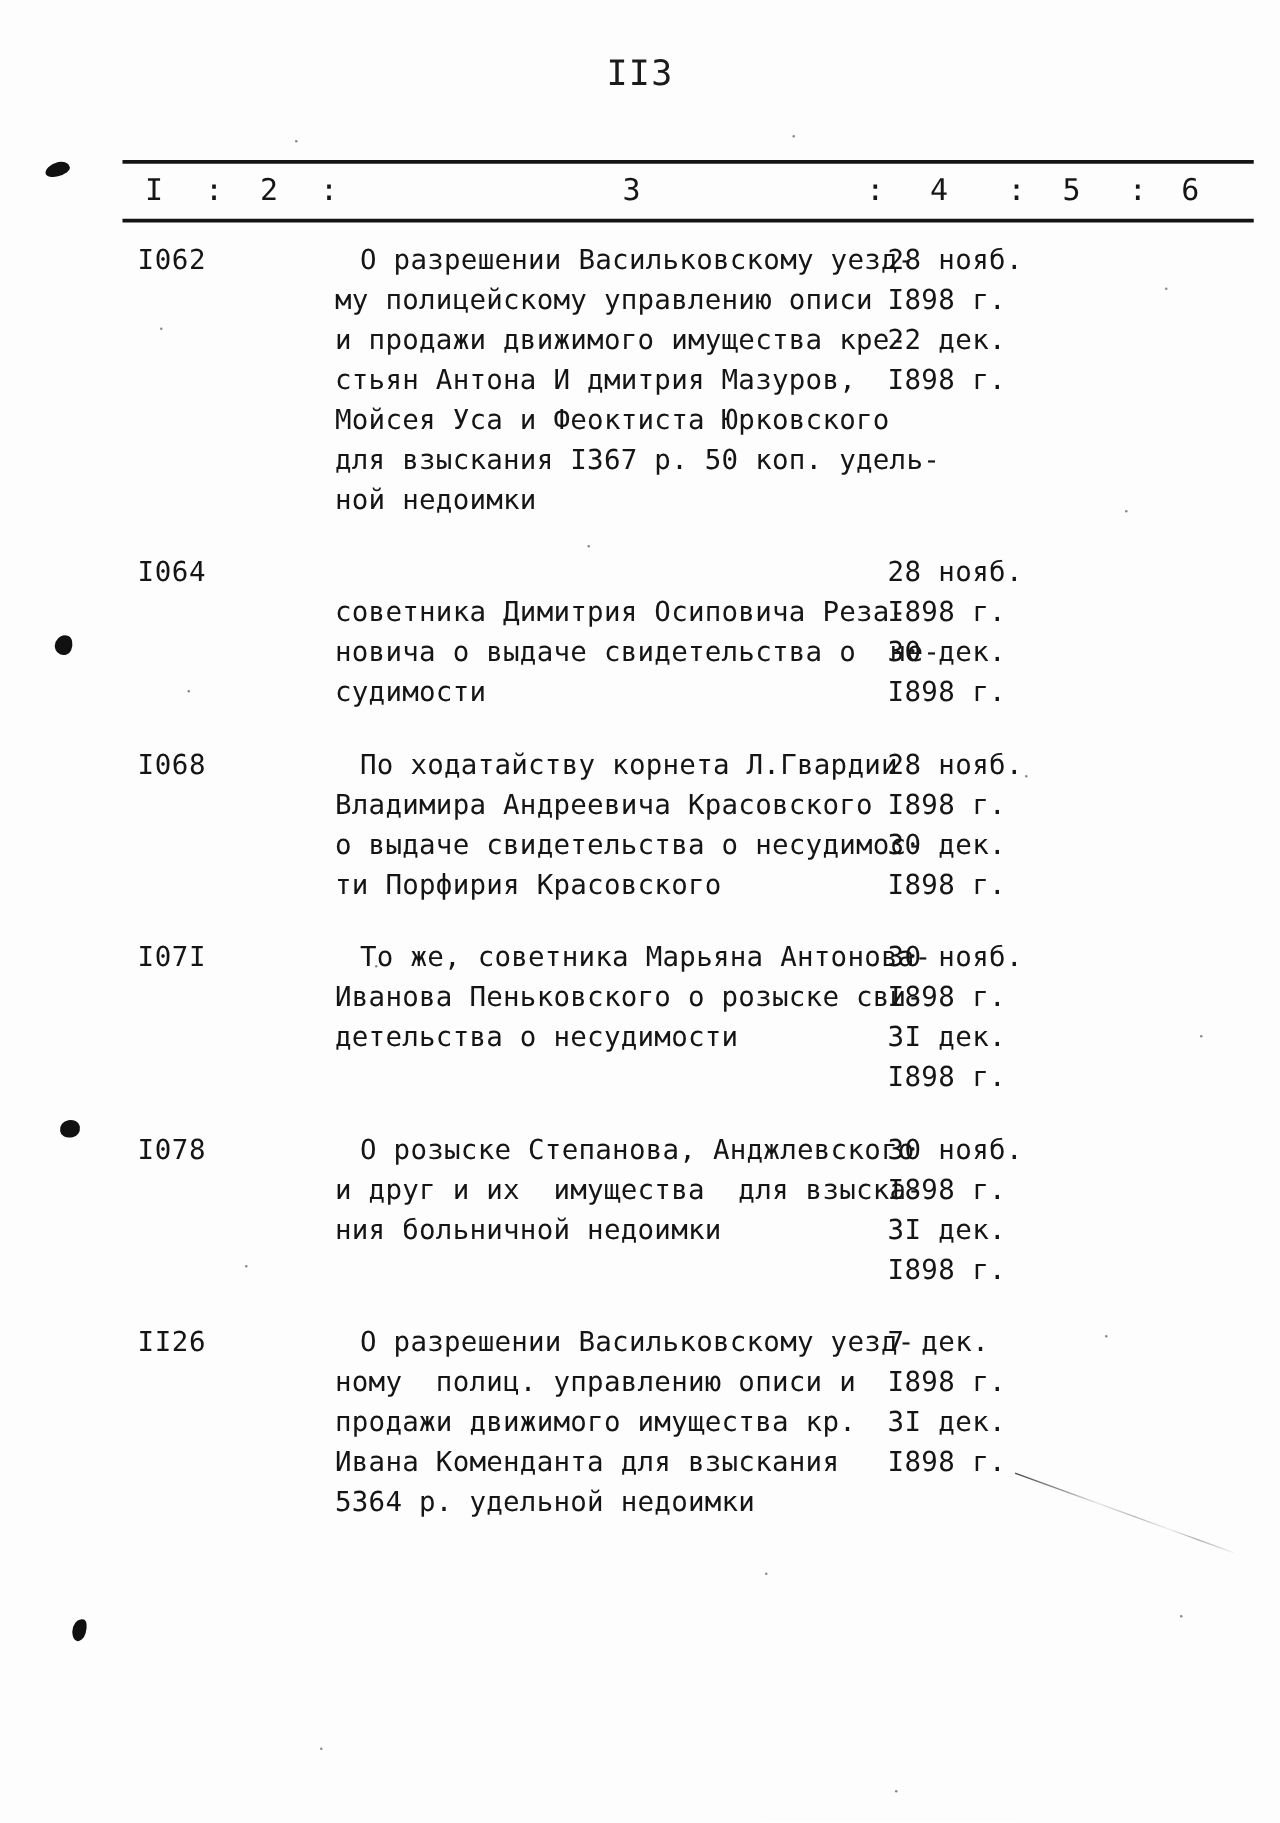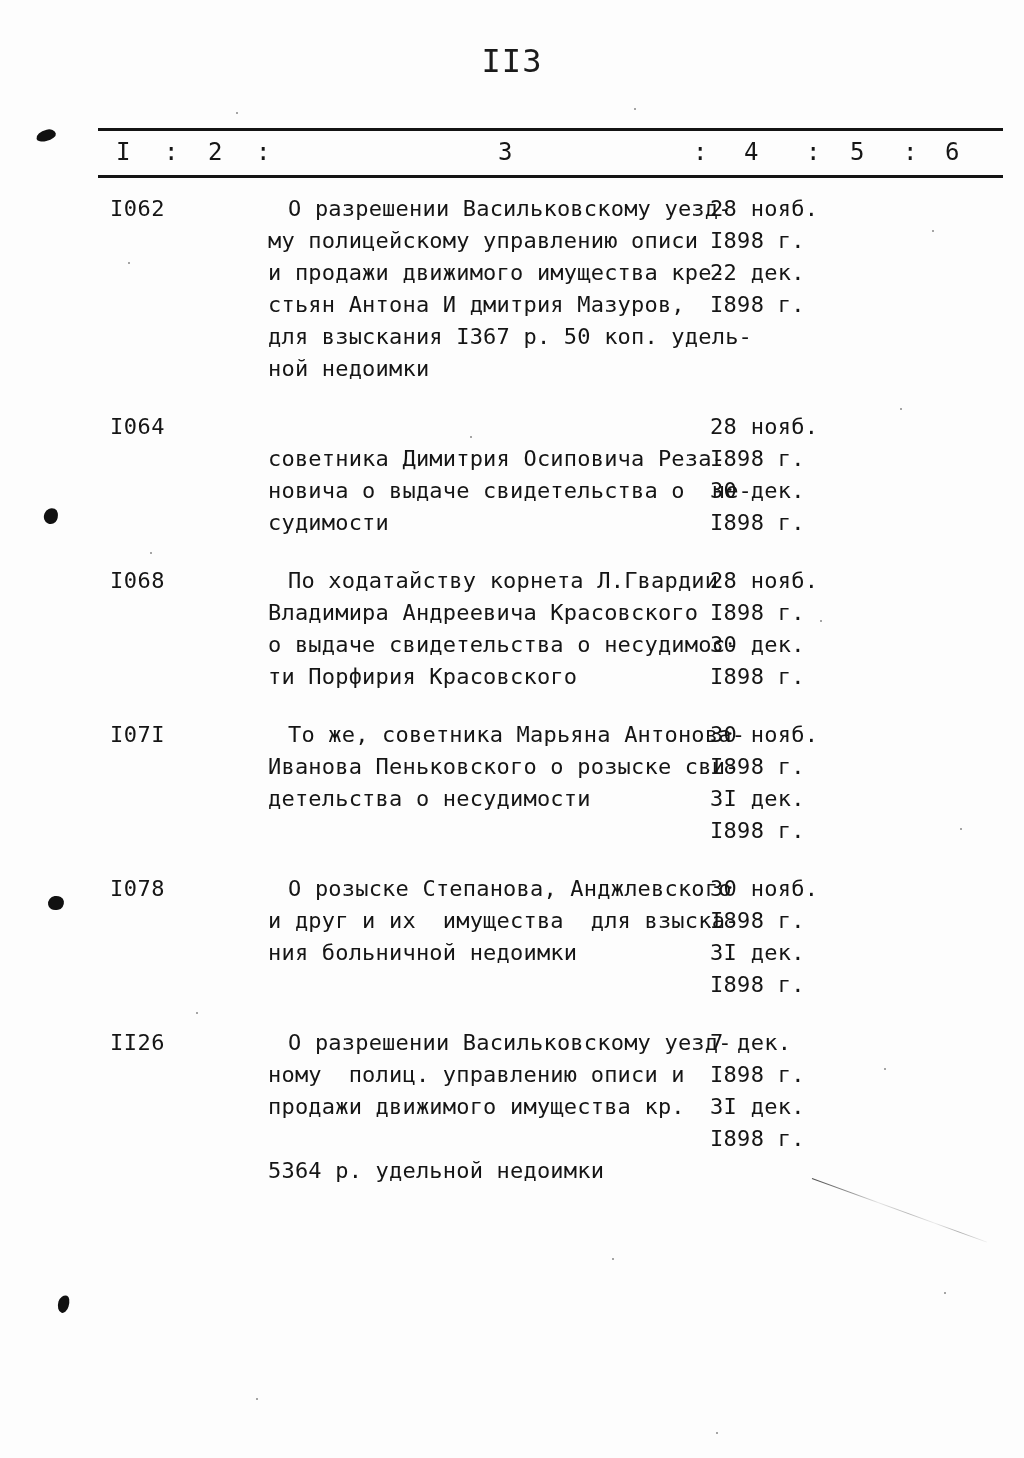--- a/index.html
+++ b/index.html
@@ -20,21 +20,21 @@
     overflow: hidden;
   }
 
   
   .page-number {
     position: absolute;
     top: 42px;
     left: 0;
     width: 1024px;
     text-align: center;
-    font-size: 32px;
+    font-size: 28px;
     letter-spacing: 1px;
     color: #1b1b1b;
   }
 
   
   .col-header {
     position: absolute;
     left: 98px;
     top: 128px;
     width: 905px;
@@ -206,20 +206,24 @@
         </div>
         <div class="entry-row">
           <span class="entry-text">и продажи движимого имущества кре-</span>
           <span class="entry-date">22 дек.</span>
         </div>
         <div class="entry-row">
           <span class="entry-text">стьян Антона И дмитрия Мазуров,</span>
           <span class="entry-date">I898 г.</span>
         </div>
         <div class="entry-row">
+          <span class="entry-text">Мойсея Уса и Феоктиста Юрковского</span>
+          <span class="entry-date"></span>
+        </div>
+        <div class="entry-row">
           <span class="entry-text">для взыскания I367 р. 50 коп. удель-</span>
           <span class="entry-date"></span>
         </div>
         <div class="entry-row">
           <span class="entry-text">ной недоимки</span>
           <span class="entry-date"></span>
         </div>
       </div>
       <div class="entry">
         <div class="entry-row">
@@ -304,20 +308,21 @@
         </div>
         <div class="entry-row">
           <span class="entry-text">ному  полиц. управлению описи и</span>
           <span class="entry-date">I898 г.</span>
         </div>
         <div class="entry-row">
           <span class="entry-text">продажи движимого имущества кр.</span>
           <span class="entry-date">3I дек.</span>
         </div>
         <div class="entry-row">
+          <span class="entry-text">Ивана Коменданта для взыскания</span>
           <span class="entry-date">I898 г.</span>
         </div>
         <div class="entry-row">
           <span class="entry-text">5364 р. удельной недоимки</span>
           <span class="entry-date"></span>
         </div>
       </div>
     </div>
 
   <div class="blot blot-a"></div>

